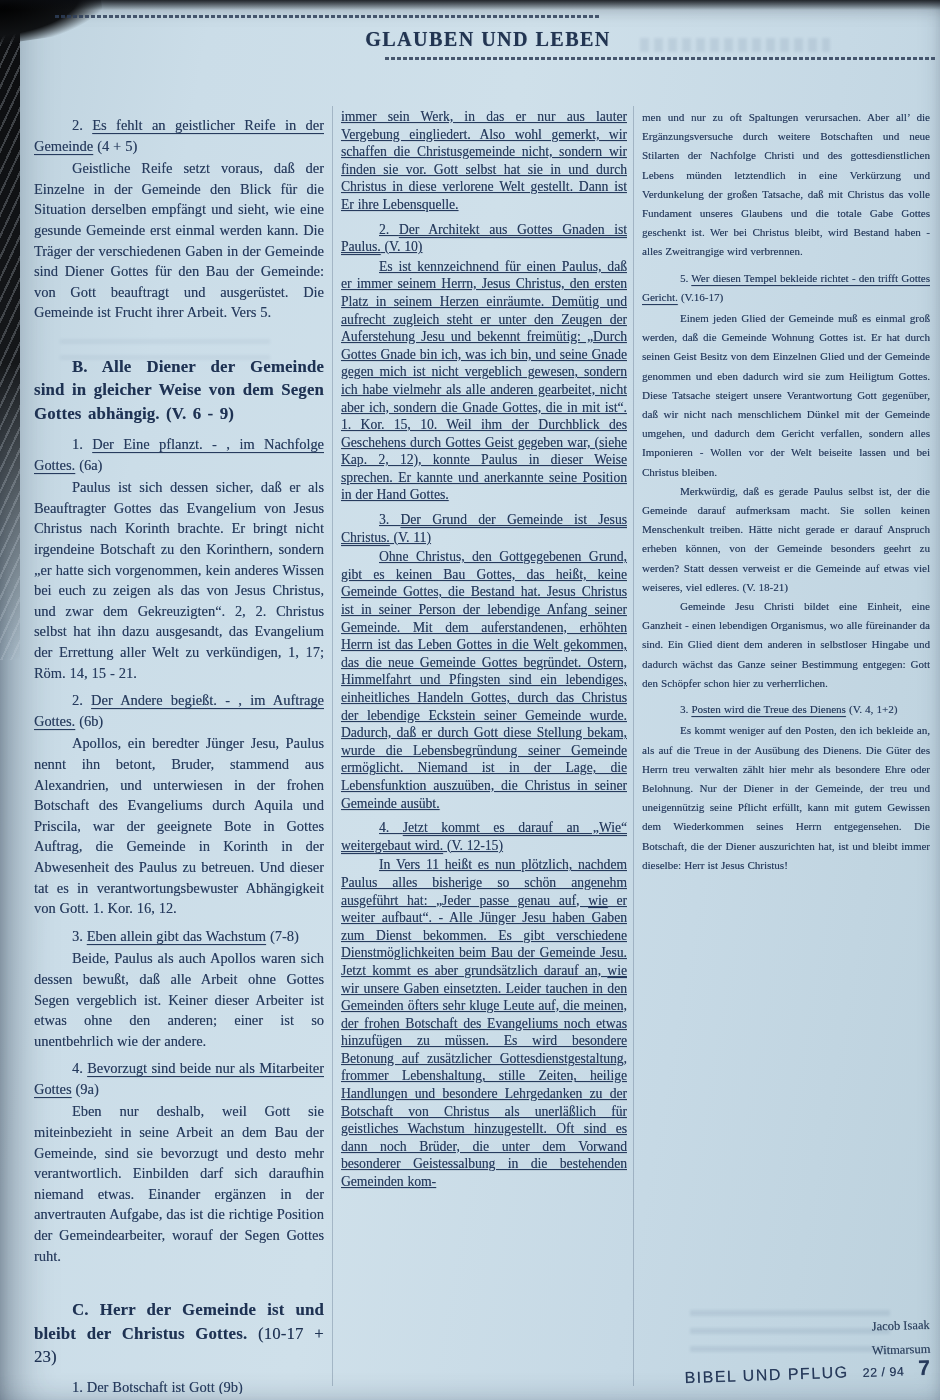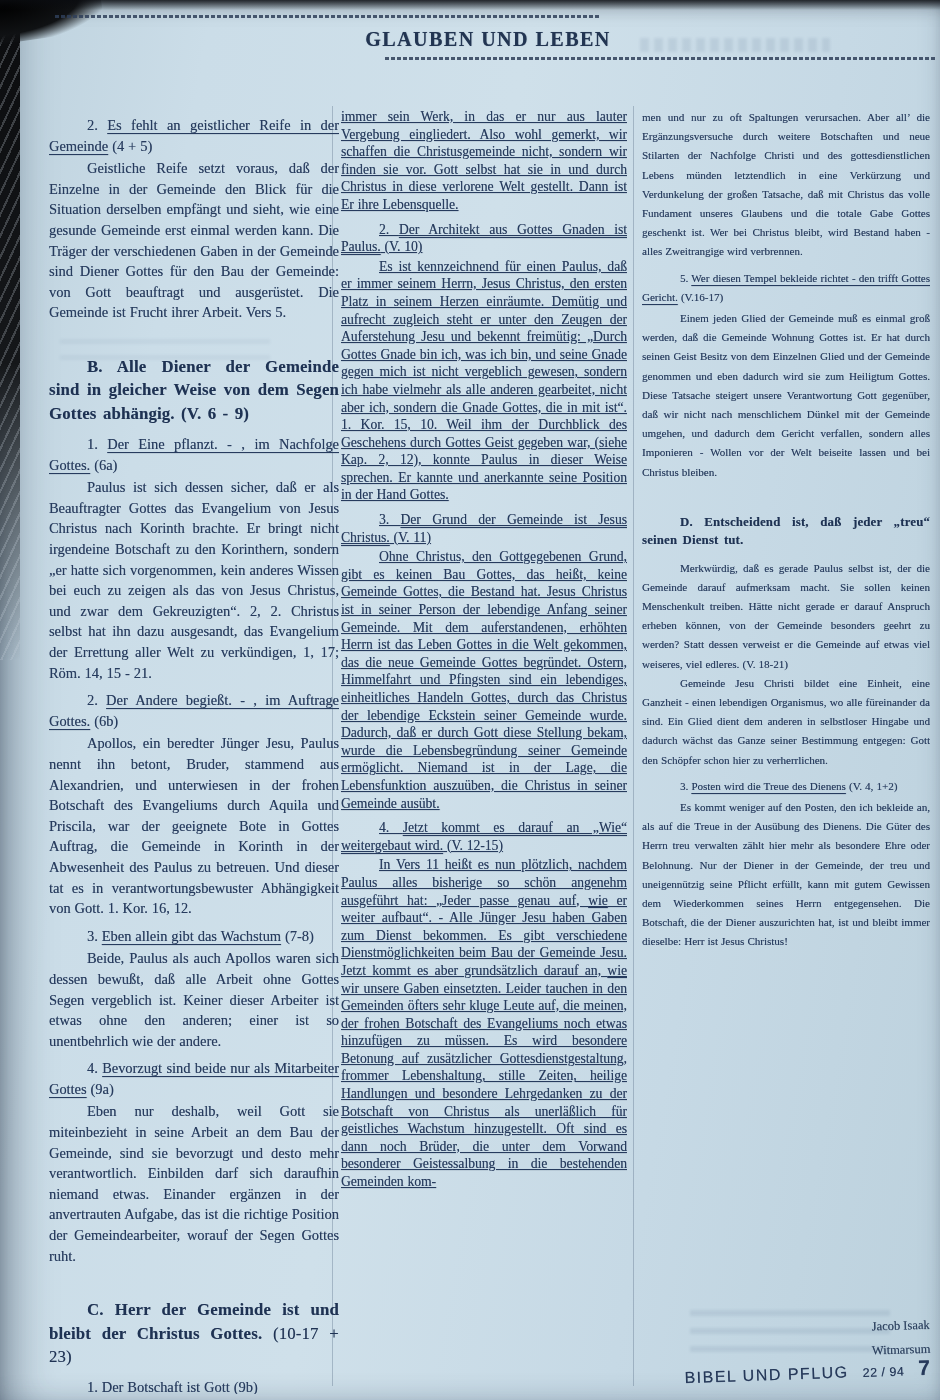--- a/index.html
+++ b/index.html
@@ -57,21 +57,21 @@
   .colrule{position:absolute;top:106px;bottom:14px;width:1px;background:rgba(55,75,105,.28);}
   .colrule-1{left:332px;}
   .colrule-2{left:633px;}
   
   .col{
     position:absolute;top:108px;height:1286px;overflow:hidden;
     color:#263b5e;font-size:14px;line-height:19.6px;
     text-shadow:.2px .2px .5px rgba(34,52,84,.5);
     word-spacing:.4px;
   }
-  .col-0{left:49px;width:290px;font-size:14.4px;line-height:20.6px;}
+  .col-0{left:34px;width:290px;font-size:14.4px;line-height:20.6px;}
   .col-1{left:341px;width:286px;font-size:13.6px;line-height:17.6px;text-decoration:underline;}
   .col-2{left:642px;width:288px;font-size:11px;line-height:19.2px;}
   .blk{margin:0;}
   .para,.para-cont{text-align:justify;}
   .para{text-indent:38px;}
   .subheading{
     text-align:justify;text-indent:38px;margin-top:7px;margin-bottom:2px;
   }
   .subheading u{text-underline-offset:2.5px;text-decoration-thickness:1.1px;}
   .para u{text-underline-offset:2px;}
@@ -140,21 +140,20 @@
       <div class="blk para">Es ist kennzeichnend für einen Paulus, daß er immer seinem Herrn, Jesus Christus, den ersten Platz in seinem Herzen einräumte. Demütig und aufrecht zugleich steht er unter den Zeugen der Auferstehung Jesu und bekennt freimütig: „Durch Gottes Gnade bin ich, was ich bin, und seine Gnade gegen mich ist nicht vergeblich gewesen, sondern ich habe vielmehr als alle anderen gearbeitet, nicht aber ich, sondern die Gnade Gottes, die in mit ist“. 1. Kor. 15, 10. Weil ihm der Durchblick des Geschehens durch Gottes Geist gegeben war, (siehe Kap. 2, 12), konnte Paulus in dieser Weise sprechen. Er kannte und anerkannte seine Position in der Hand Gottes.</div>
       <div class="blk subheading">3. <u>Der Grund der Gemeinde ist Jesus Christus.</u> (V. 11)</div>
       <div class="blk para">Ohne Christus, den Gottgegebenen Grund, gibt es keinen Bau Gottes, das heißt, keine Gemeinde Gottes, die Bestand hat. Jesus Christus ist in seiner Person der lebendige Anfang seiner Gemeinde. Mit dem auferstandenen, erhöhten Herrn ist das Leben Gottes in die Welt gekommen, das die neue Gemeinde Gottes begründet. Ostern, Himmelfahrt und Pfingsten sind ein lebendiges, einheitliches Handeln Gottes, durch das Christus der lebendige Eckstein seiner Gemeinde wurde. Dadurch, daß er durch Gott diese Stellung bekam, wurde die Lebensbegründung seiner Gemeinde ermöglicht. Niemand ist in der Lage, die Lebensfunktion auszuüben, die Christus in seiner Gemeinde ausübt.</div>
       <div class="blk subheading">4. <u>Jetzt kommt es darauf an „Wie“ weitergebaut wird.</u> (V. 12-15)</div>
       <div class="blk para">In Vers 11 heißt es nun plötzlich, nachdem Paulus alles bisherige so schön angenehm ausgeführt hat: „Jeder passe genau auf, <u>wie</u> er weiter aufbaut“. - Alle Jünger Jesu haben Gaben zum Dienst bekommen. Es gibt verschiedene Dienstmöglichkeiten beim Bau der Gemeinde Jesu. Jetzt kommt es aber grundsätzlich darauf an, <u>wie</u> wir unsere Gaben einsetzten. Leider tauchen in den Gemeinden öfters sehr kluge Leute auf, die meinen, der frohen Botschaft des Evangeliums noch etwas hinzufügen zu müssen. Es wird besondere Betonung auf zusätzlicher Gottesdienstgestaltung, frommer Lebenshaltung, stille Zeiten, heilige Handlungen und besondere Lehrgedanken zu der Botschaft von Christus als unerläßlich für geistliches Wachstum hinzugestellt. Oft sind es dann noch Brüder, die unter dem Vorwand besonderer Geistessalbung in die bestehenden Gemeinden kom-</div>
     </div>
   <div class="col col-2">
       <div class="blk para-cont">men und nur zu oft Spaltungen verursachen. Aber all’ die Ergänzungsversuche durch weitere Botschaften und neue Stilarten der Nachfolge Christi und des gottesdienstlichen Lebens münden letztendlich in eine Verkürzung und Verdunkelung der großen Tatsache, daß mit Christus das volle Fundament unseres Glaubens und die totale Gabe Gottes geschenkt ist. Wer bei Christus bleibt, wird Bestand haben - alles Zweitrangige wird verbrennen.</div>
       <div class="blk subheading">5. <u>Wer diesen Tempel bekleide richtet - den trifft Gottes Gericht.</u> (V.16-17)</div>
       <div class="blk para">Einem jeden Glied der Gemeinde muß es einmal groß werden, daß die Gemeinde Wohnung Gottes ist. Er hat durch seinen Geist Besitz von dem Einzelnen Glied und der Gemeinde genommen und eben dadurch wird sie zum Heiligtum Gottes. Diese Tatsache steigert unsere Verantwortung Gott gegenüber, daß wir nicht nach menschlichem Dünkel mit der Gemeinde umgehen, und dadurch dem Gericht verfallen, sondern alles Imponieren - Wollen vor der Welt beiseite lassen und bei Christus bleiben.</div>
-      <div class="blk section">D. Entscheidend ist, daß jeder „treu“ seinen Dienst tut.</div>
       <div class="blk para">Merkwürdig, daß es gerade Paulus selbst ist, der die Gemeinde darauf aufmerksam macht. Sie sollen keinen Menschenkult treiben. Hätte nicht gerade er darauf Anspruch erheben können, von der Gemeinde besonders geehrt zu werden? Statt dessen verweist er die Gemeinde auf etwas viel weiseres, viel edleres. (V. 18-21)</div>
       <div class="blk para">Gemeinde Jesu Christi bildet eine Einheit, eine Ganzheit - einen lebendigen Organismus, wo alle füreinander da sind. Ein Glied dient dem anderen in selbstloser Hingabe und dadurch wächst das Ganze seiner Bestimmung entgegen: Gott den Schöpfer schon hier zu verherrlichen.</div>
       <div class="blk subheading">3. <u>Posten wird die Treue des Dienens</u> (V. 4, 1+2)</div>
       <div class="blk para">Es kommt weniger auf den Posten, den ich bekleide an, als auf die Treue in der Ausübung des Dienens. Die Güter des Herrn treu verwalten zählt hier mehr als besondere Ehre oder Belohnung. Nur der Diener in der Gemeinde, der treu und uneigennützig seine Pflicht erfüllt, kann mit gutem Gewissen dem Wiederkommen seines Herrn entgegensehen. Die Botschaft, die der Diener auszurichten hat, ist und bleibt immer dieselbe: Herr ist Jesus Christus!</div>
     </div>
 
   <div class="signature">
     <div>Jacob Isaak</div>
     <div>Witmarsum</div>
   </div>

